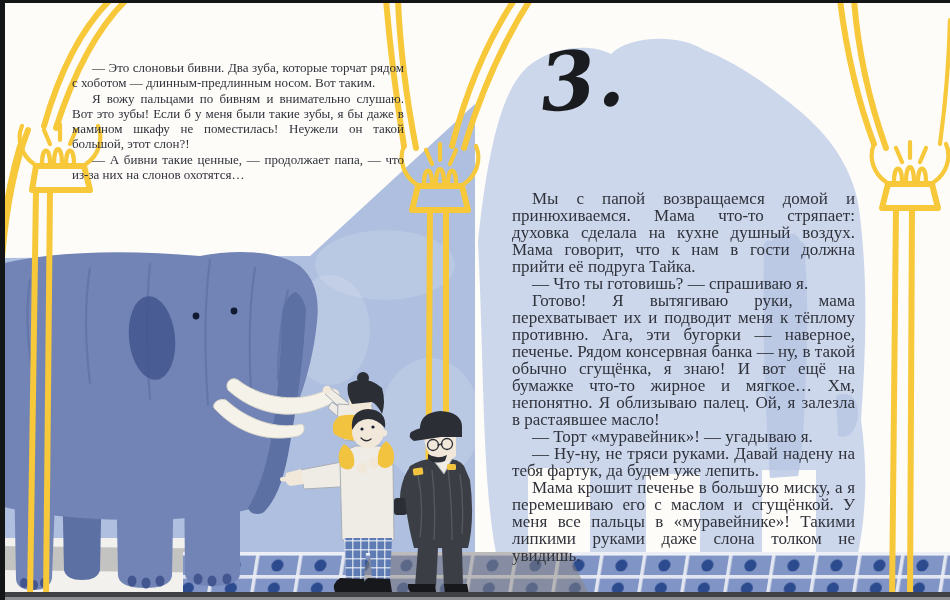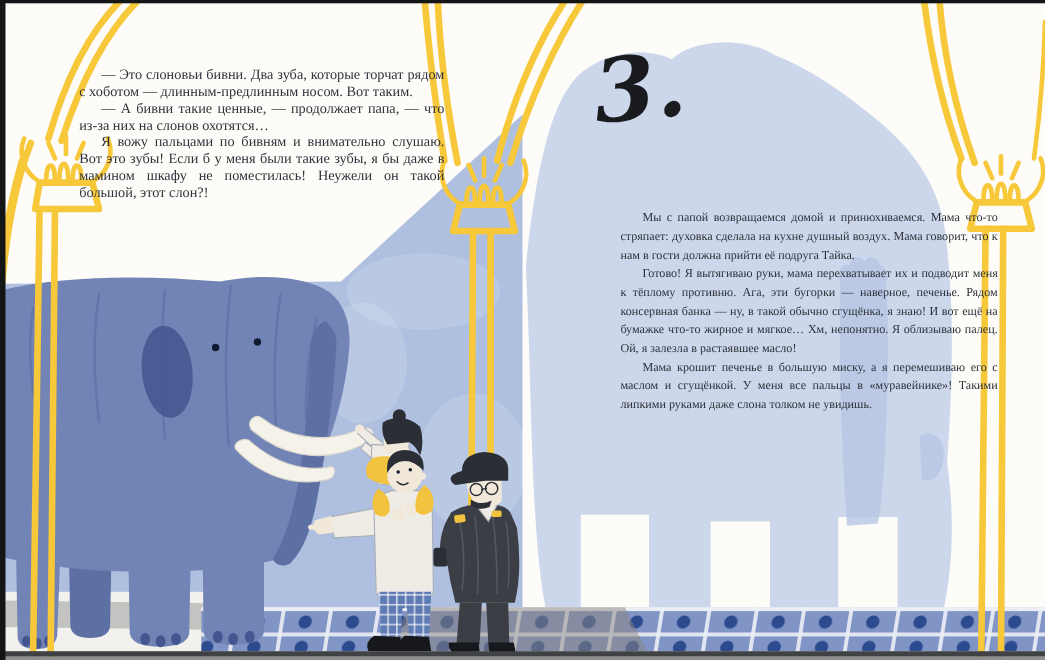--- a/index.html
+++ b/index.html
@@ -6,21 +6,21 @@
   body{width:950px;height:600px;position:relative;overflow:hidden;
        background:var(--paper,#fdfcf9);font-family:"Liberation Serif",serif;}
   .stage{position:absolute;inset:0;width:950px;height:424px;}
   svg.scene{position:absolute;left:0;top:0;z-index:1;}
   .page{position:absolute;top:0;bottom:0;z-index:2;}
   .page.left{left:0;width:475px;}
   .page.right{left:475px;width:475px;}
   .textblock{position:absolute;z-index:3;color:var(--text,#2f323a);text-align:justify;}
   .textblock p{margin:0;text-indent:20px;}
   .tb-left{left:72px;top:60px;width:332px;font-size:13px;line-height:15.3px;}
-  .tb-right{left:564px;top:190px;width:343px;font-size:11px;line-height:17px;}
+  .tb-right{left:512px;top:190px;width:343px;font-size:17px;line-height:17px;}
   .chapter{position:absolute;left:540px;top:40px;z-index:3;
            font-family:"DejaVu Serif",serif;font-size:80px;font-weight:bold;font-style:italic;
            color:#1a1b1f;transform:rotate(-5deg);line-height:1;}
   
   .silh{fill:var(--silhouette-blue,#ccd7ec);}
   .silhShade{fill:var(--silhouette-shade,#b6c5e4);opacity:.8;}
   .wash{fill:var(--wall-wash,#aebfdf);}
   .washLight{fill:#ffffff;opacity:.14;}
   .floorWhite{fill:var(--floor-white,#f2f1ee);}
   .floorGray{fill:#c3c3c1;}
@@ -223,24 +223,27 @@
     <rect class="edgeBottom2" x="0" y="597" width="950" height="3"></rect>
     <rect class="edgeDark" x="0" y="0" width="950" height="3"></rect>
     <rect class="edgeDark" x="0" y="0" width="5" height="600"></rect>
   </svg>
 
   <div class="page left"></div>
   <div class="page right"></div>
 
   <div class="textblock tb-left">
       <p>— Это слоновьи бивни. Два зуба, которые торчат рядом с хоботом — длинным-предлинным носом. Вот таким.</p>
+      <p>Я вожу пальцами по бивням и внимательно слушаю. Вот это зубы! Если б у меня были такие зубы, я бы даже в мамином шкафу не поместилась! Неужели он такой большой, этот слон?!</p>
       <p>— А бивни такие ценные, — продолжает папа, — что из-за них на слонов охотятся…</p>
-      <p>Я вожу пальцами по бивням и внимательно слушаю. Вот это зубы! Если б у меня были такие зубы, я бы даже в мамином шкафу не поместилась! Неужели он такой большой, этот слон?!</p>
     </div>
 
   <div class="chapter">3.</div>
 
   <div class="textblock tb-right">
       <p>Мы с папой возвращаемся домой и принюхиваемся. Мама что-то стряпает: духовка сделала на кухне душный воздух. Мама говорит, что к нам в гости должна прийти её подруга Тайка.</p>
+      <p>— Что ты готовишь? — спрашиваю я.</p>
       <p>Готово! Я вытягиваю руки, мама перехватывает их и подводит меня к тёплому противню. Ага, эти бугорки — наверное, печенье. Рядом консервная банка — ну, в такой обычно сгущёнка, я знаю! И вот ещё на бумажке что-то жирное и мягкое… Хм, непонятно. Я облизываю палец. Ой, я залезла в растаявшее масло!</p>
+      <p>— Торт «муравейник»! — угадываю я.</p>
+      <p>— Ну-ну, не тряси руками. Давай надену на тебя фартук, да будем уже лепить.</p>
       <p>Мама крошит печенье в большую миску, а я перемешиваю его с маслом и сгущёнкой. У меня все пальцы в «муравейнике»! Такими липкими руками даже слона толком не увидишь.</p>
     </div>
 </div>
 
 </body></html>

